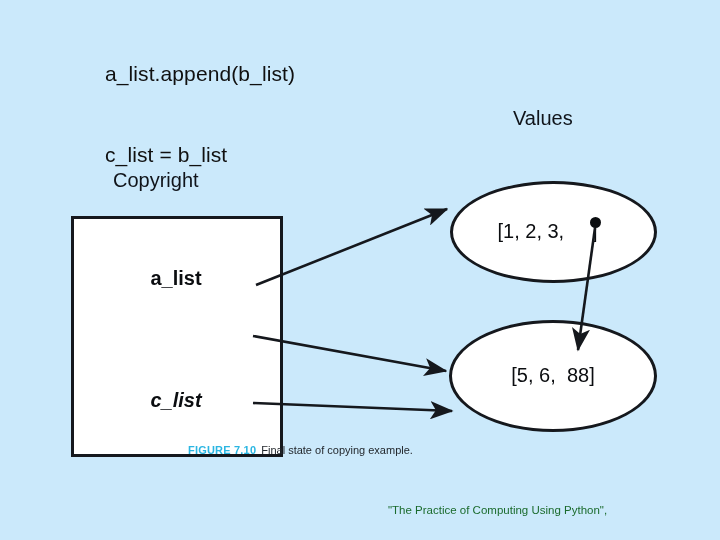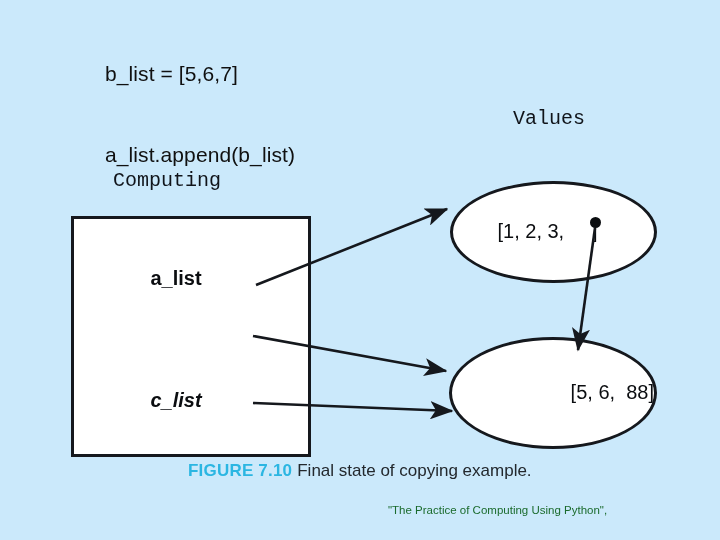--- a/index.html
+++ b/index.html
@@ -31,31 +31,30 @@
     white-space: pre;
   }
   .code-line { display: block; }
 
   
   .area-label {
     position: absolute;
     font-size: 20px;
     color: #10141a;
     white-space: nowrap;
-    font-family: Liberation Mono, monospace;
   }
   #namelist-label { left: 113px; top: 169px; }
   #values-label   { left: 513px; top: 107px; }
 
   
   .name-box {
     position: absolute;
     left: 71px;
     top: 216px;
-    width: 240px;
+    width: 212px;
     height: 241px;
     background: #ffffff;
     border: 3px solid #15181d;
     box-sizing: border-box;
   }
   .name-entry {
     position: absolute;
     left: 0;
     width: 204px;
     text-align: center;
@@ -77,22 +76,22 @@
     box-sizing: border-box;
     display: flex;
     align-items: center;
     justify-content: center;
   }
   #value-ellipse-1 {
     left: 450px; top: 181px;
     width: 207px; height: 102px;
   }
   #value-ellipse-2 {
-    left: 449px; top: 337px;
-    width: 208px; height: 112px; justify-content: flex-end;
+    left: 449px; top: 320px;
+    width: 208px; height: 112px;
   }
   .value-text {
     font-size: 20px;
     color: #0b0d10;
     white-space: pre;
     transform: translateY(-1px);
   }
   #value-text-1 { transform: translate(-6px, -1px); }
 
   
@@ -111,22 +110,22 @@
     position: absolute;
     left: 0; top: 0;
     width: 720px; height: 540px;
     pointer-events: none;
   }
 
   
   #figure-caption {
     position: absolute;
     left: 188px;
-    top: 461px;
-    font-size: 17px;
+    top: 444px;
+    font-size: 11px;
     white-space: nowrap;
   }
   #figure-caption-number {
     color: #2bb6e2;
     font-weight: bold;
     letter-spacing: 0.2px;
   }
   #figure-caption-text {
     color: #23282d;
     margin-left: 5px;
@@ -143,27 +142,26 @@
     white-space: nowrap;
   }
   .copyright-line { display: block; }
 </style>
 </head>
 <body>
 
 <div id="figure-root">
 
   <div class="code-block">
-    <span class="code-line">b_list = [5,6,7]</span>
     <span class="code-line">a_list.append(b_list)</span>
     <span class="code-line">c_list = b_list</span>
     <span class="code-line">c_list[2] = 88</span>
   </div>
 
-  <div class="area-label" id="namelist-label">Computing</div>
+  <div class="area-label" id="namelist-label">Copyright</div>
   <div class="area-label" id="values-label">Values</div>
 
   <div class="name-box">
     <div class="name-entry" id="name-entry-a">a_list</div>
     <div class="name-entry" id="name-entry-c">c_list</div>
   </div>
 
   <div class="value-ellipse" id="value-ellipse-1">
     <span class="value-text" id="value-text-1">[1, 2, 3,     ]</span>
   </div>

